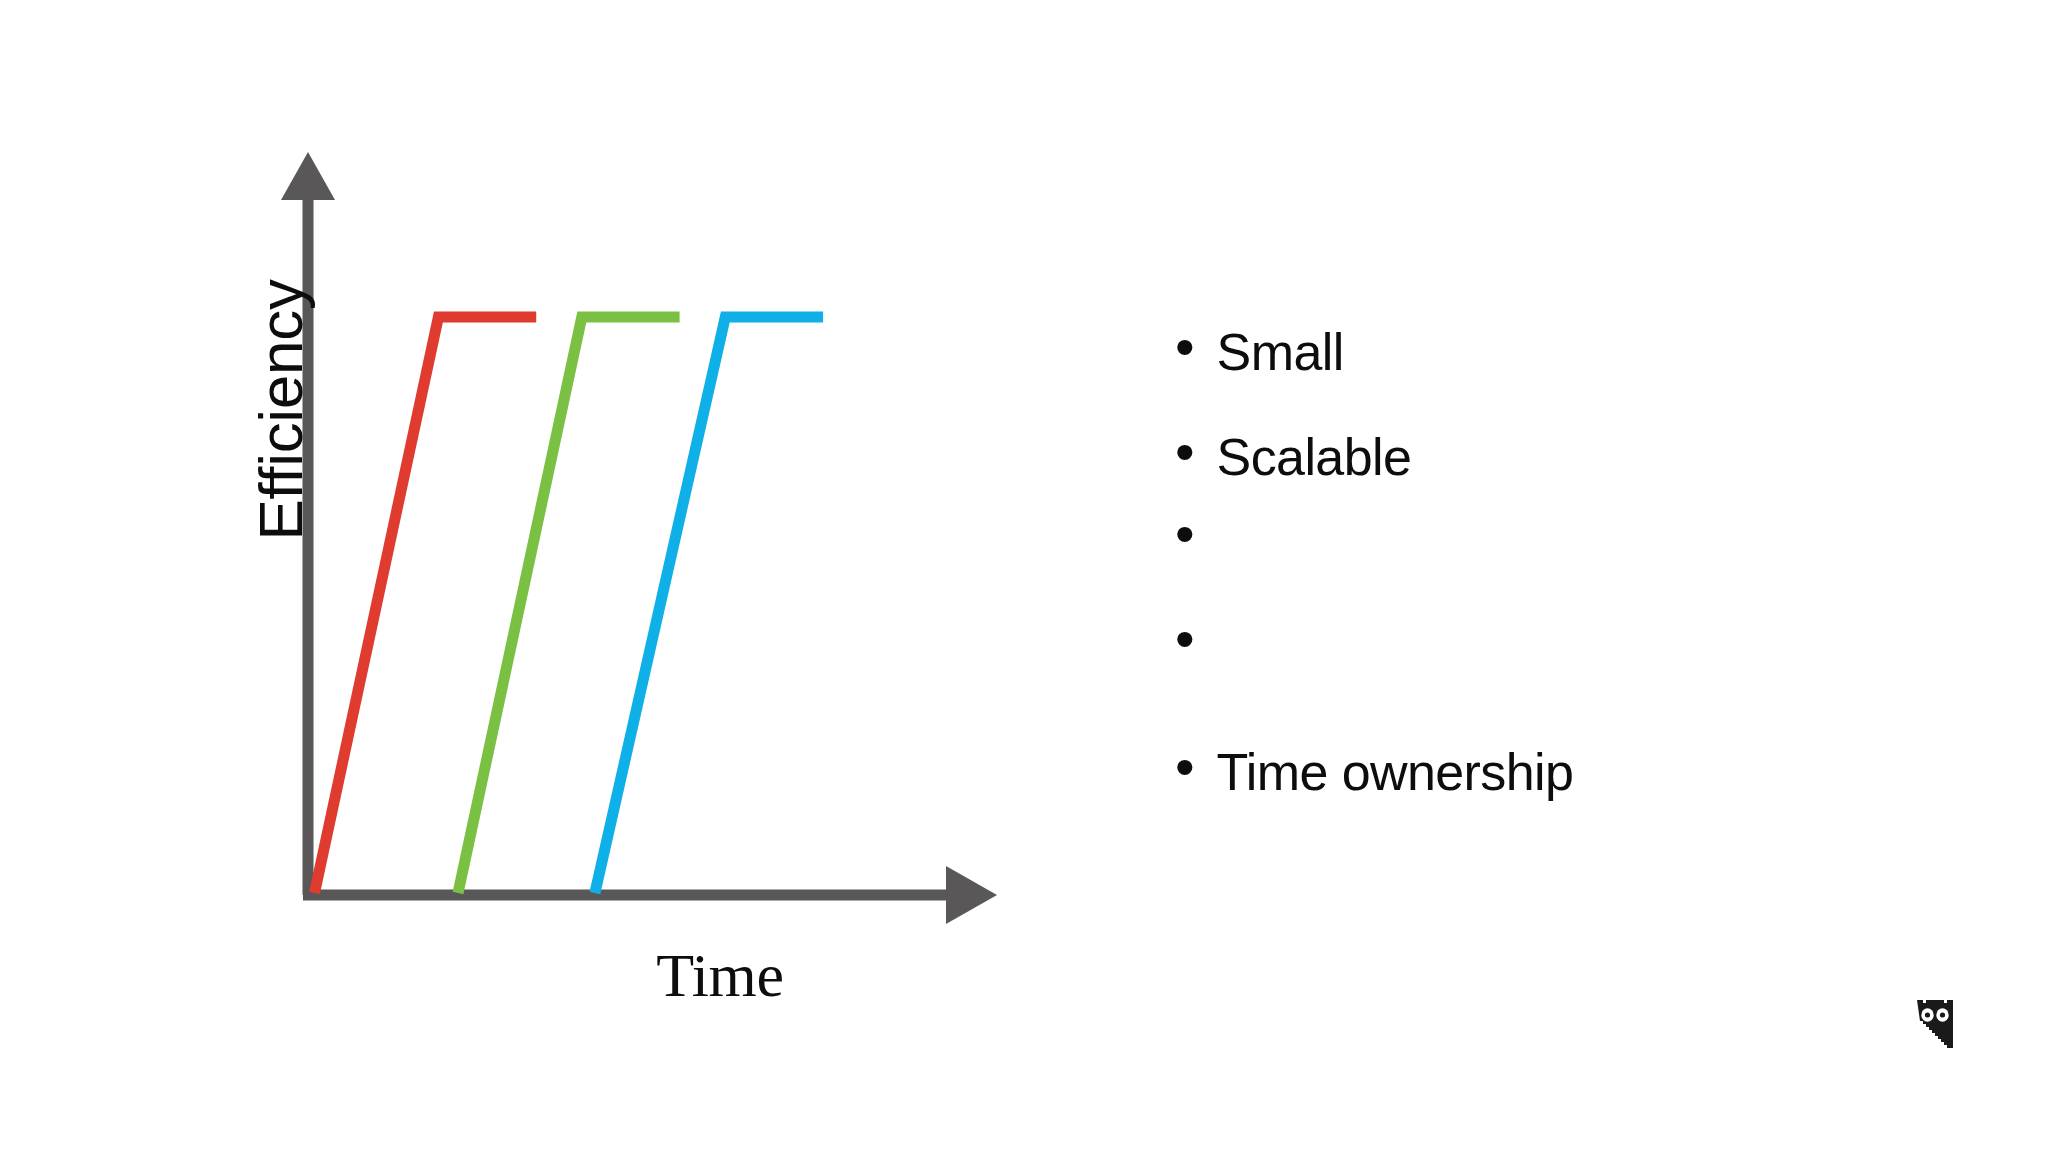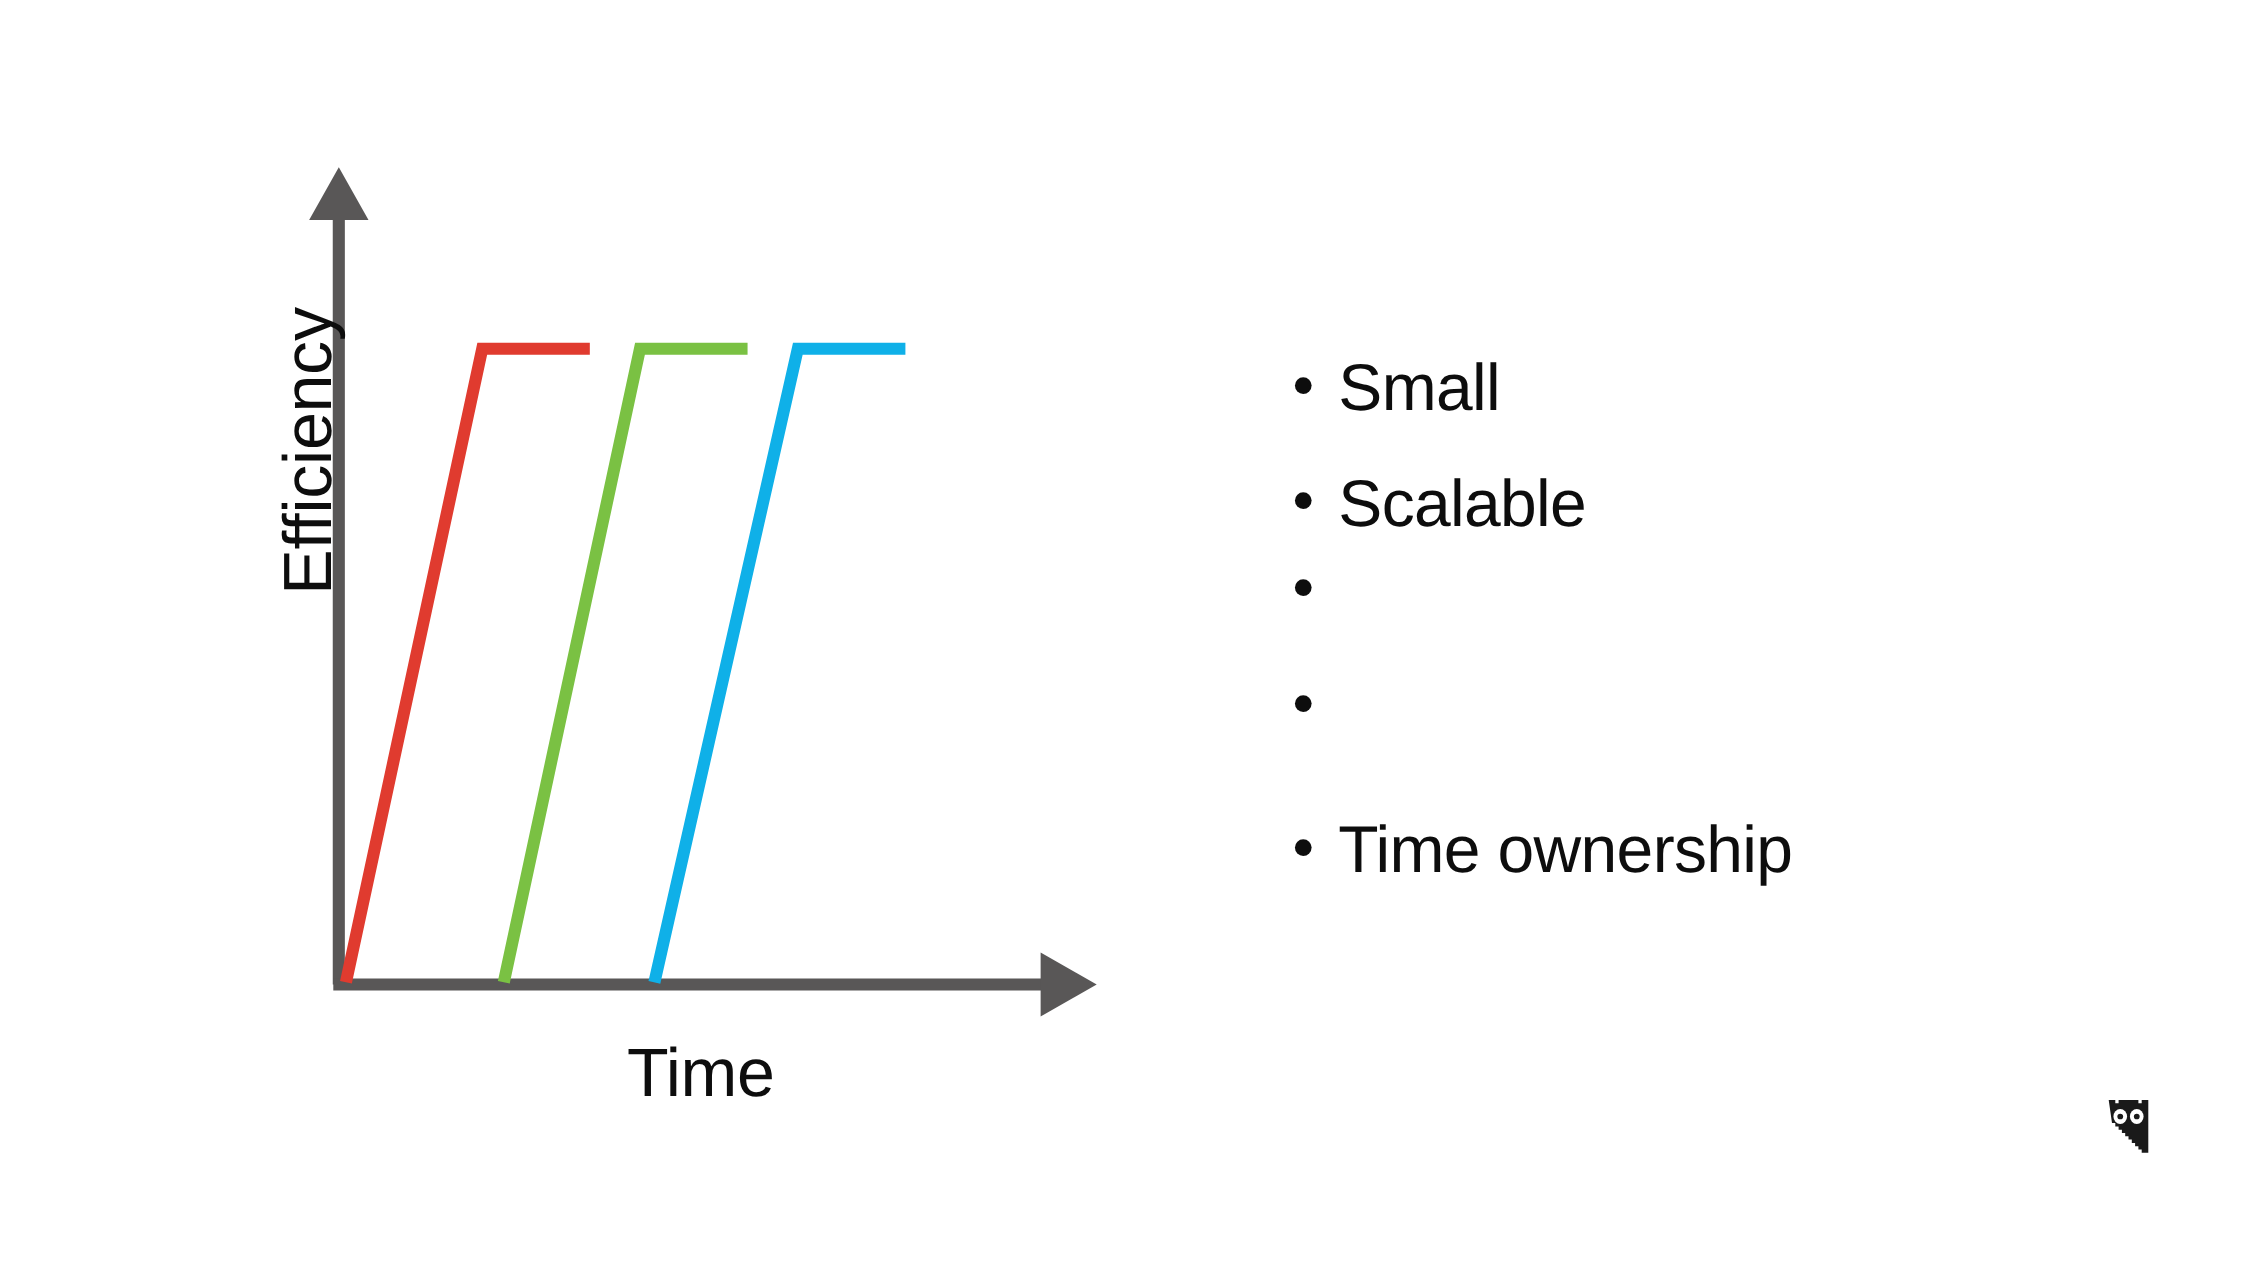--- a/index.html
+++ b/index.html
@@ -52,26 +52,26 @@
     color: #0d0d0d;
     letter-spacing: -0.3px;
     white-space: nowrap;
     font-family: "Liberation Sans", sans-serif;
   }
   #x-axis-label {
     position: absolute;
     left: 570px;
     top: 940px;
     width: 300px;
-    text-align: left;
+    text-align: center;
     font-size: 62px;
     color: #0d0d0d;
     letter-spacing: -0.3px;
     white-space: nowrap;
-    font-family: Liberation Sans, sans-serif;
+    font-family: Liberation Serif, serif;
   }
 
   
   #bullet-panel {
     position: absolute;
     left: 1175px;
     top: 300px;
     width: 780px;
   }
   .bullet-row {
@@ -82,21 +82,21 @@
     line-height: 105px;
   }
   .bullet-dot {
     font-size: 56px;
     color: #0d0d0d;
     line-height: 1;
     position: relative;
     top: -4px;
   }
   .bullet-text {
-    font-size: 60px;
+    font-size: 52px;
     color: #0d0d0d;
     white-space: nowrap;
     letter-spacing: -0.6px;
     font-family: "Liberation Sans", sans-serif;
   }
 
   
   #brand-logo {
     position: absolute;
     left: 1912px;

